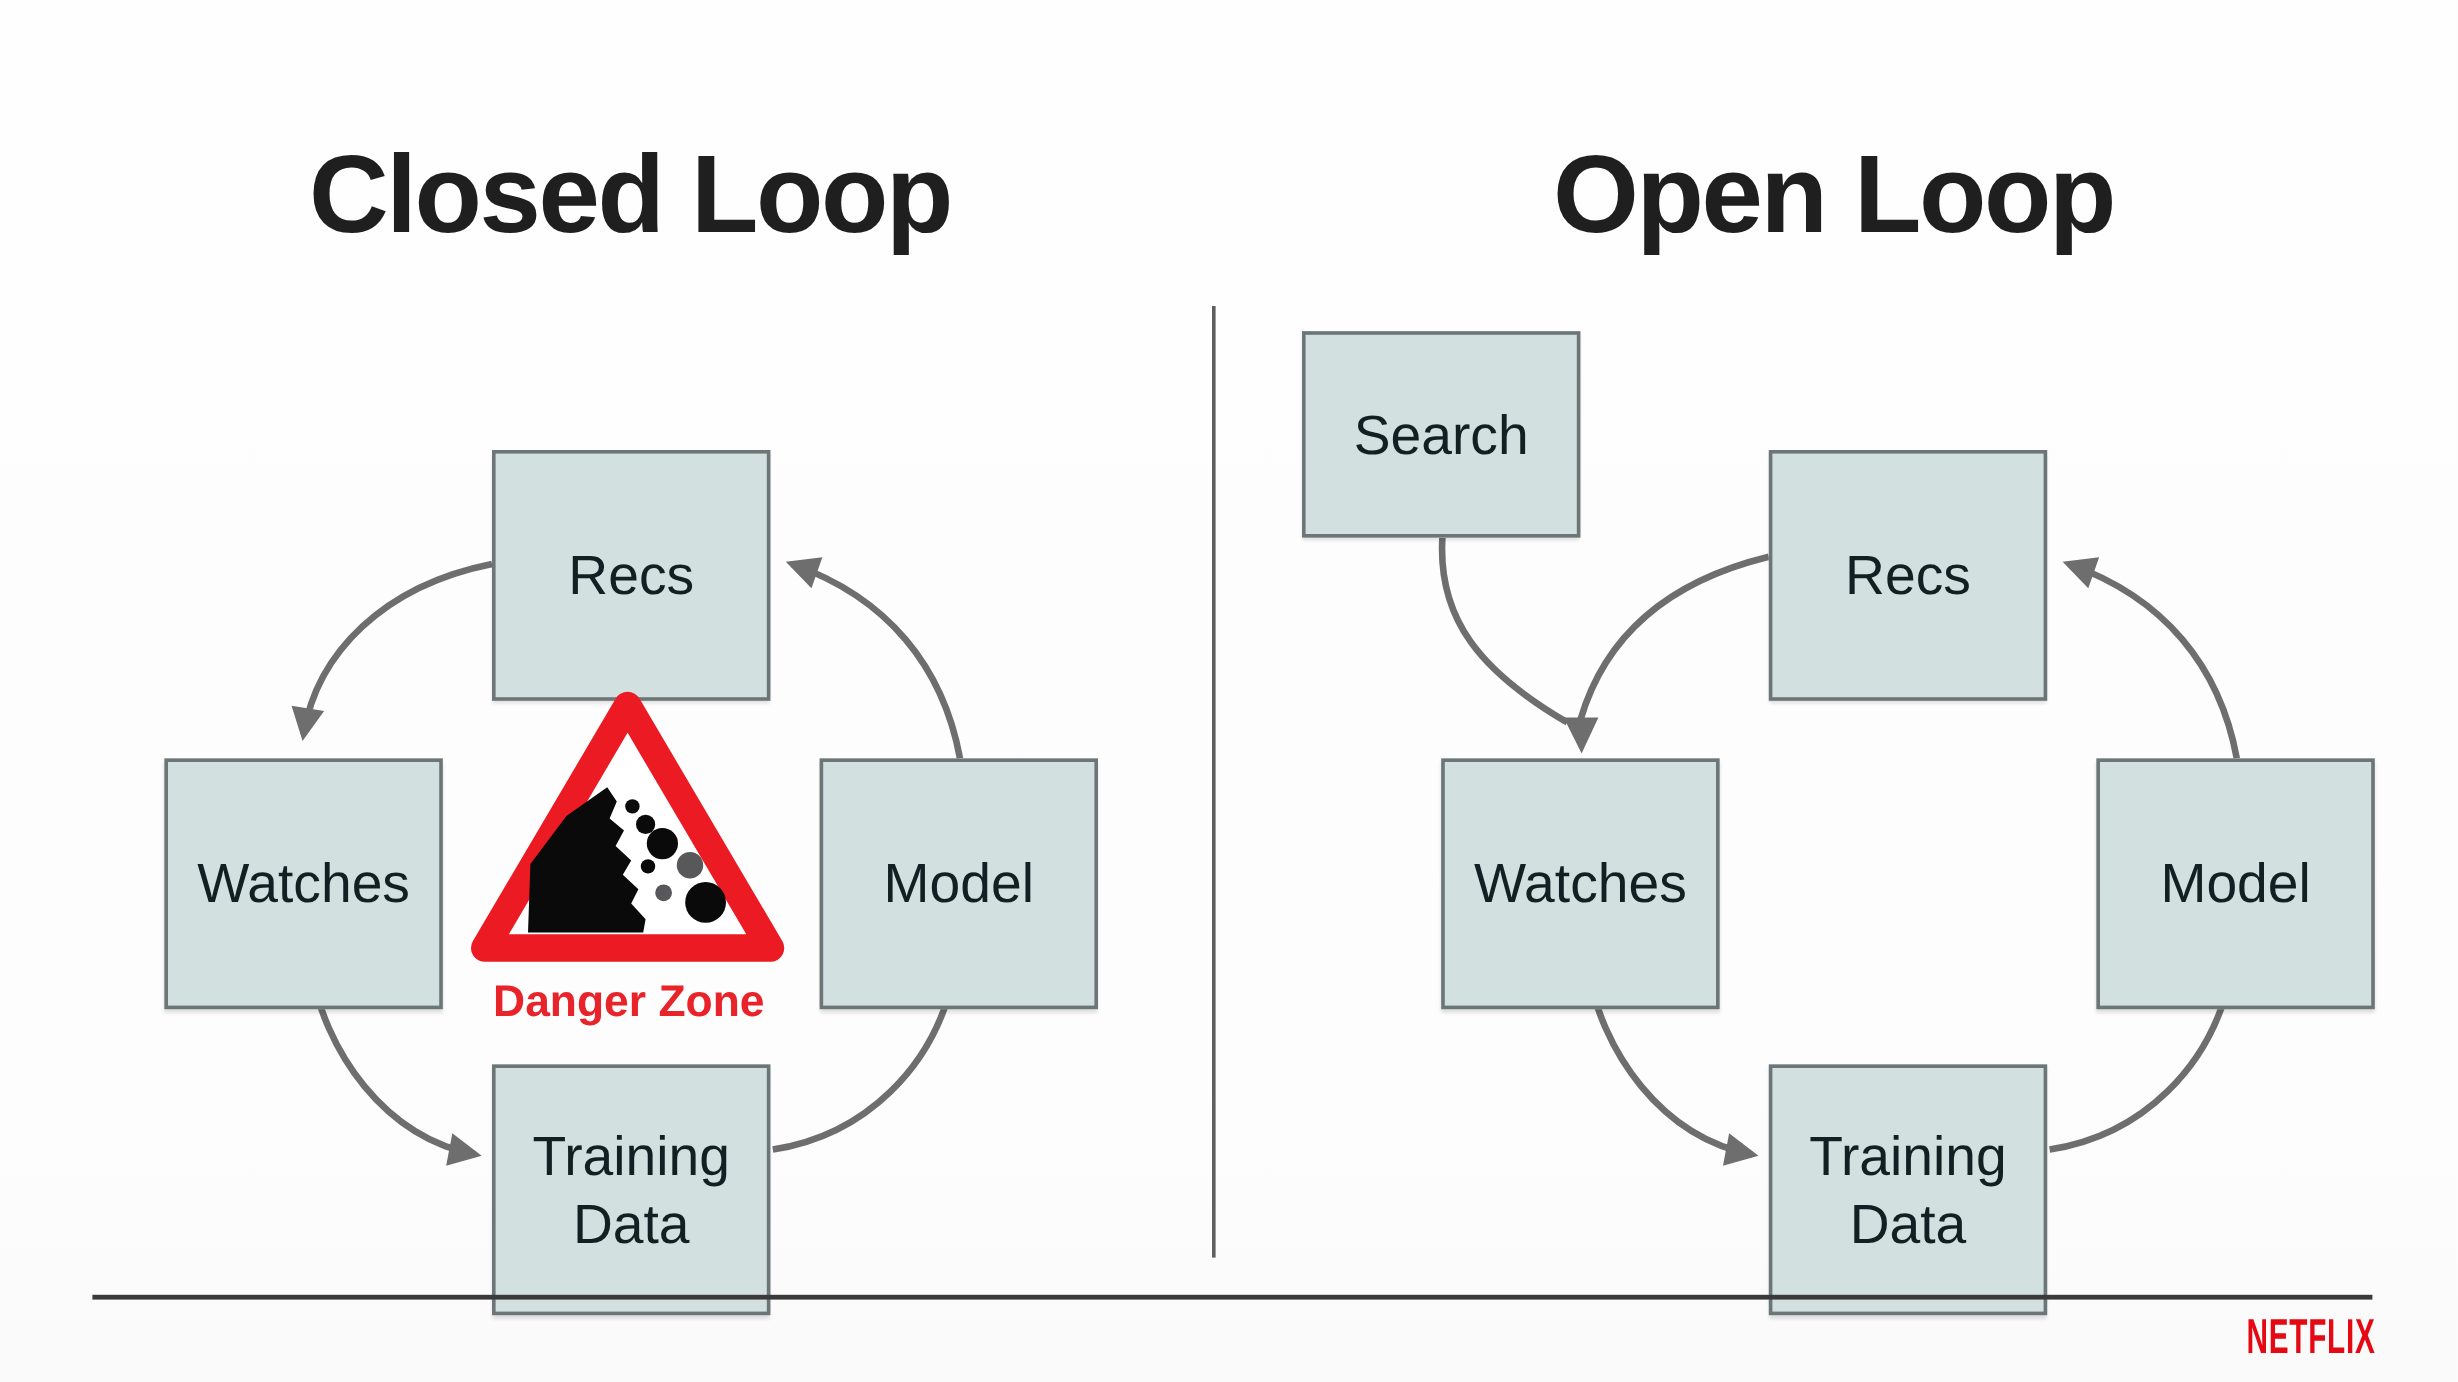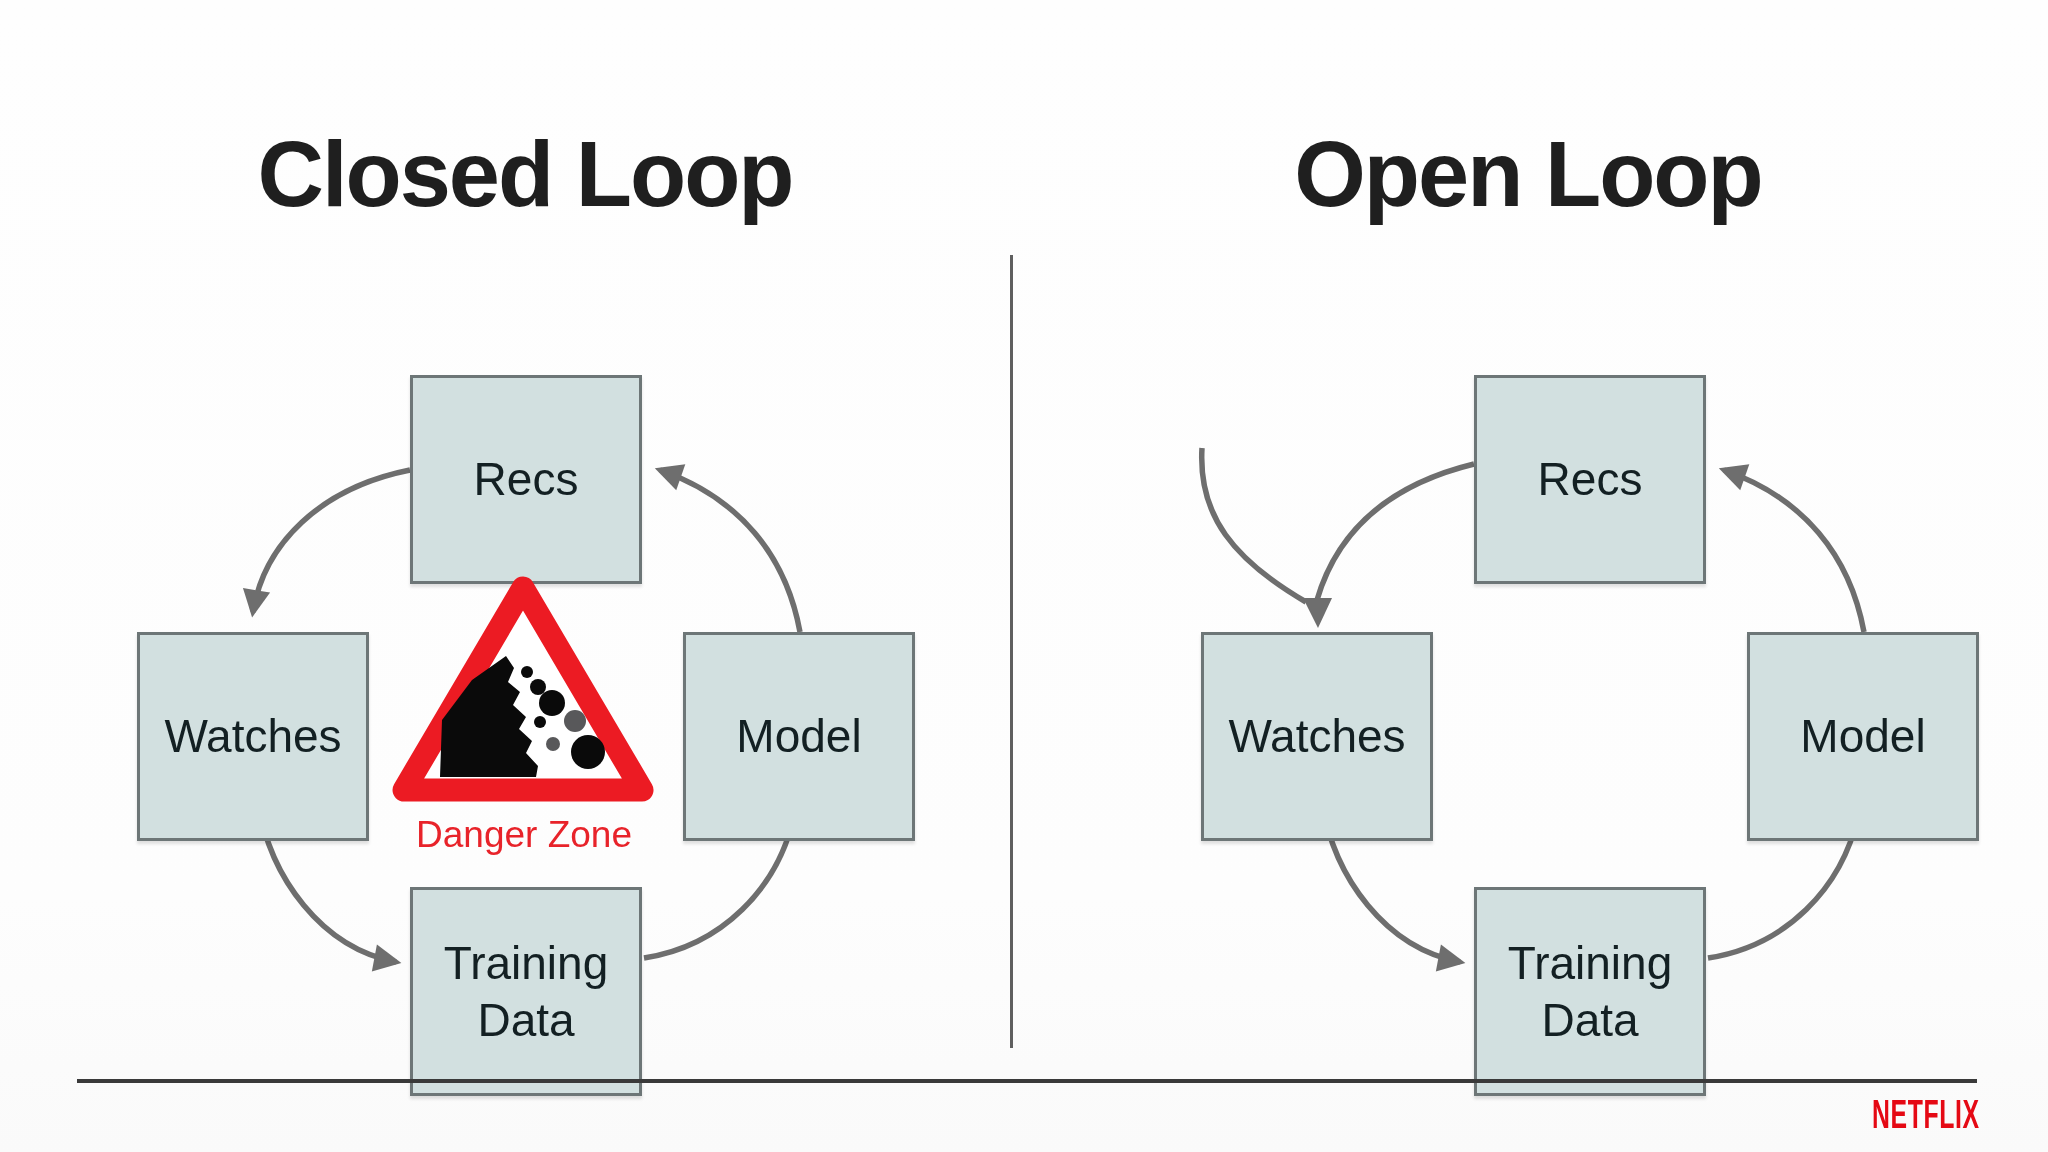--- a/index.html
+++ b/index.html
@@ -20,21 +20,21 @@
     font-family:"Liberation Sans","DejaVu Sans",sans-serif;
     background:#fdfdfd;
     position:relative;
     overflow:hidden;
   }
   .stage{position:absolute;inset:0;background:linear-gradient(180deg,#fefefe 0%,#fdfdfd 78%,#fafafa 100%);}
 
   
   .panel-title{
     position:absolute;
-    top:122px;
+    top:110px;
     width:800px;
     text-align:center;
     font-size:92px;
     font-weight:700;
     letter-spacing:-2px;
     color:var(--title_color);
   }
   .title-closed{left:125px;}
   .title-open{left:1128px;}
 
@@ -72,21 +72,21 @@
   .wirehead{fill:var(--arrow);stroke:none;}
 
   
   .v-divider{position:absolute;left:1010px;top:255px;width:3px;height:793px;background:var(--divider_color);}
   .h-rule{position:absolute;left:77px;top:1079px;width:1900px;height:4px;background:var(--rule_color);}
 
   
   .danger-sign{position:absolute;left:390px;top:572px;width:266px;height:240px;}
   .danger-label{
     position:absolute;left:374px;top:814px;width:300px;
-    text-align:center;font-size:37px;font-weight:400;color:var(--danger_red);
+    text-align:center;font-size:37px;font-weight:700;color:var(--danger_red);
     letter-spacing:0px;
   }
 
   
   .brand{
     position:absolute;right:68px;top:1092px;
     font-size:40px;font-weight:900;color:var(--netflix_red);
     transform:scaleX(0.62) scaleY(1.02);
     transform-origin:right center;
     letter-spacing:1px;
@@ -127,20 +127,23 @@
   <div class="node watches-l">
       <span>Watches</span>
     </div>
   <div class="node model-l">
       <span>Model</span>
     </div>
   <div class="node training-l">
       <span>Training Data</span>
     </div>
 
+  <div class="node search-r">
+      <span>Search</span>
+    </div>
   <div class="node recs-r">
       <span>Recs</span>
     </div>
   <div class="node watches-r">
       <span>Watches</span>
     </div>
   <div class="node model-r">
       <span>Model</span>
     </div>
   <div class="node training-r">

